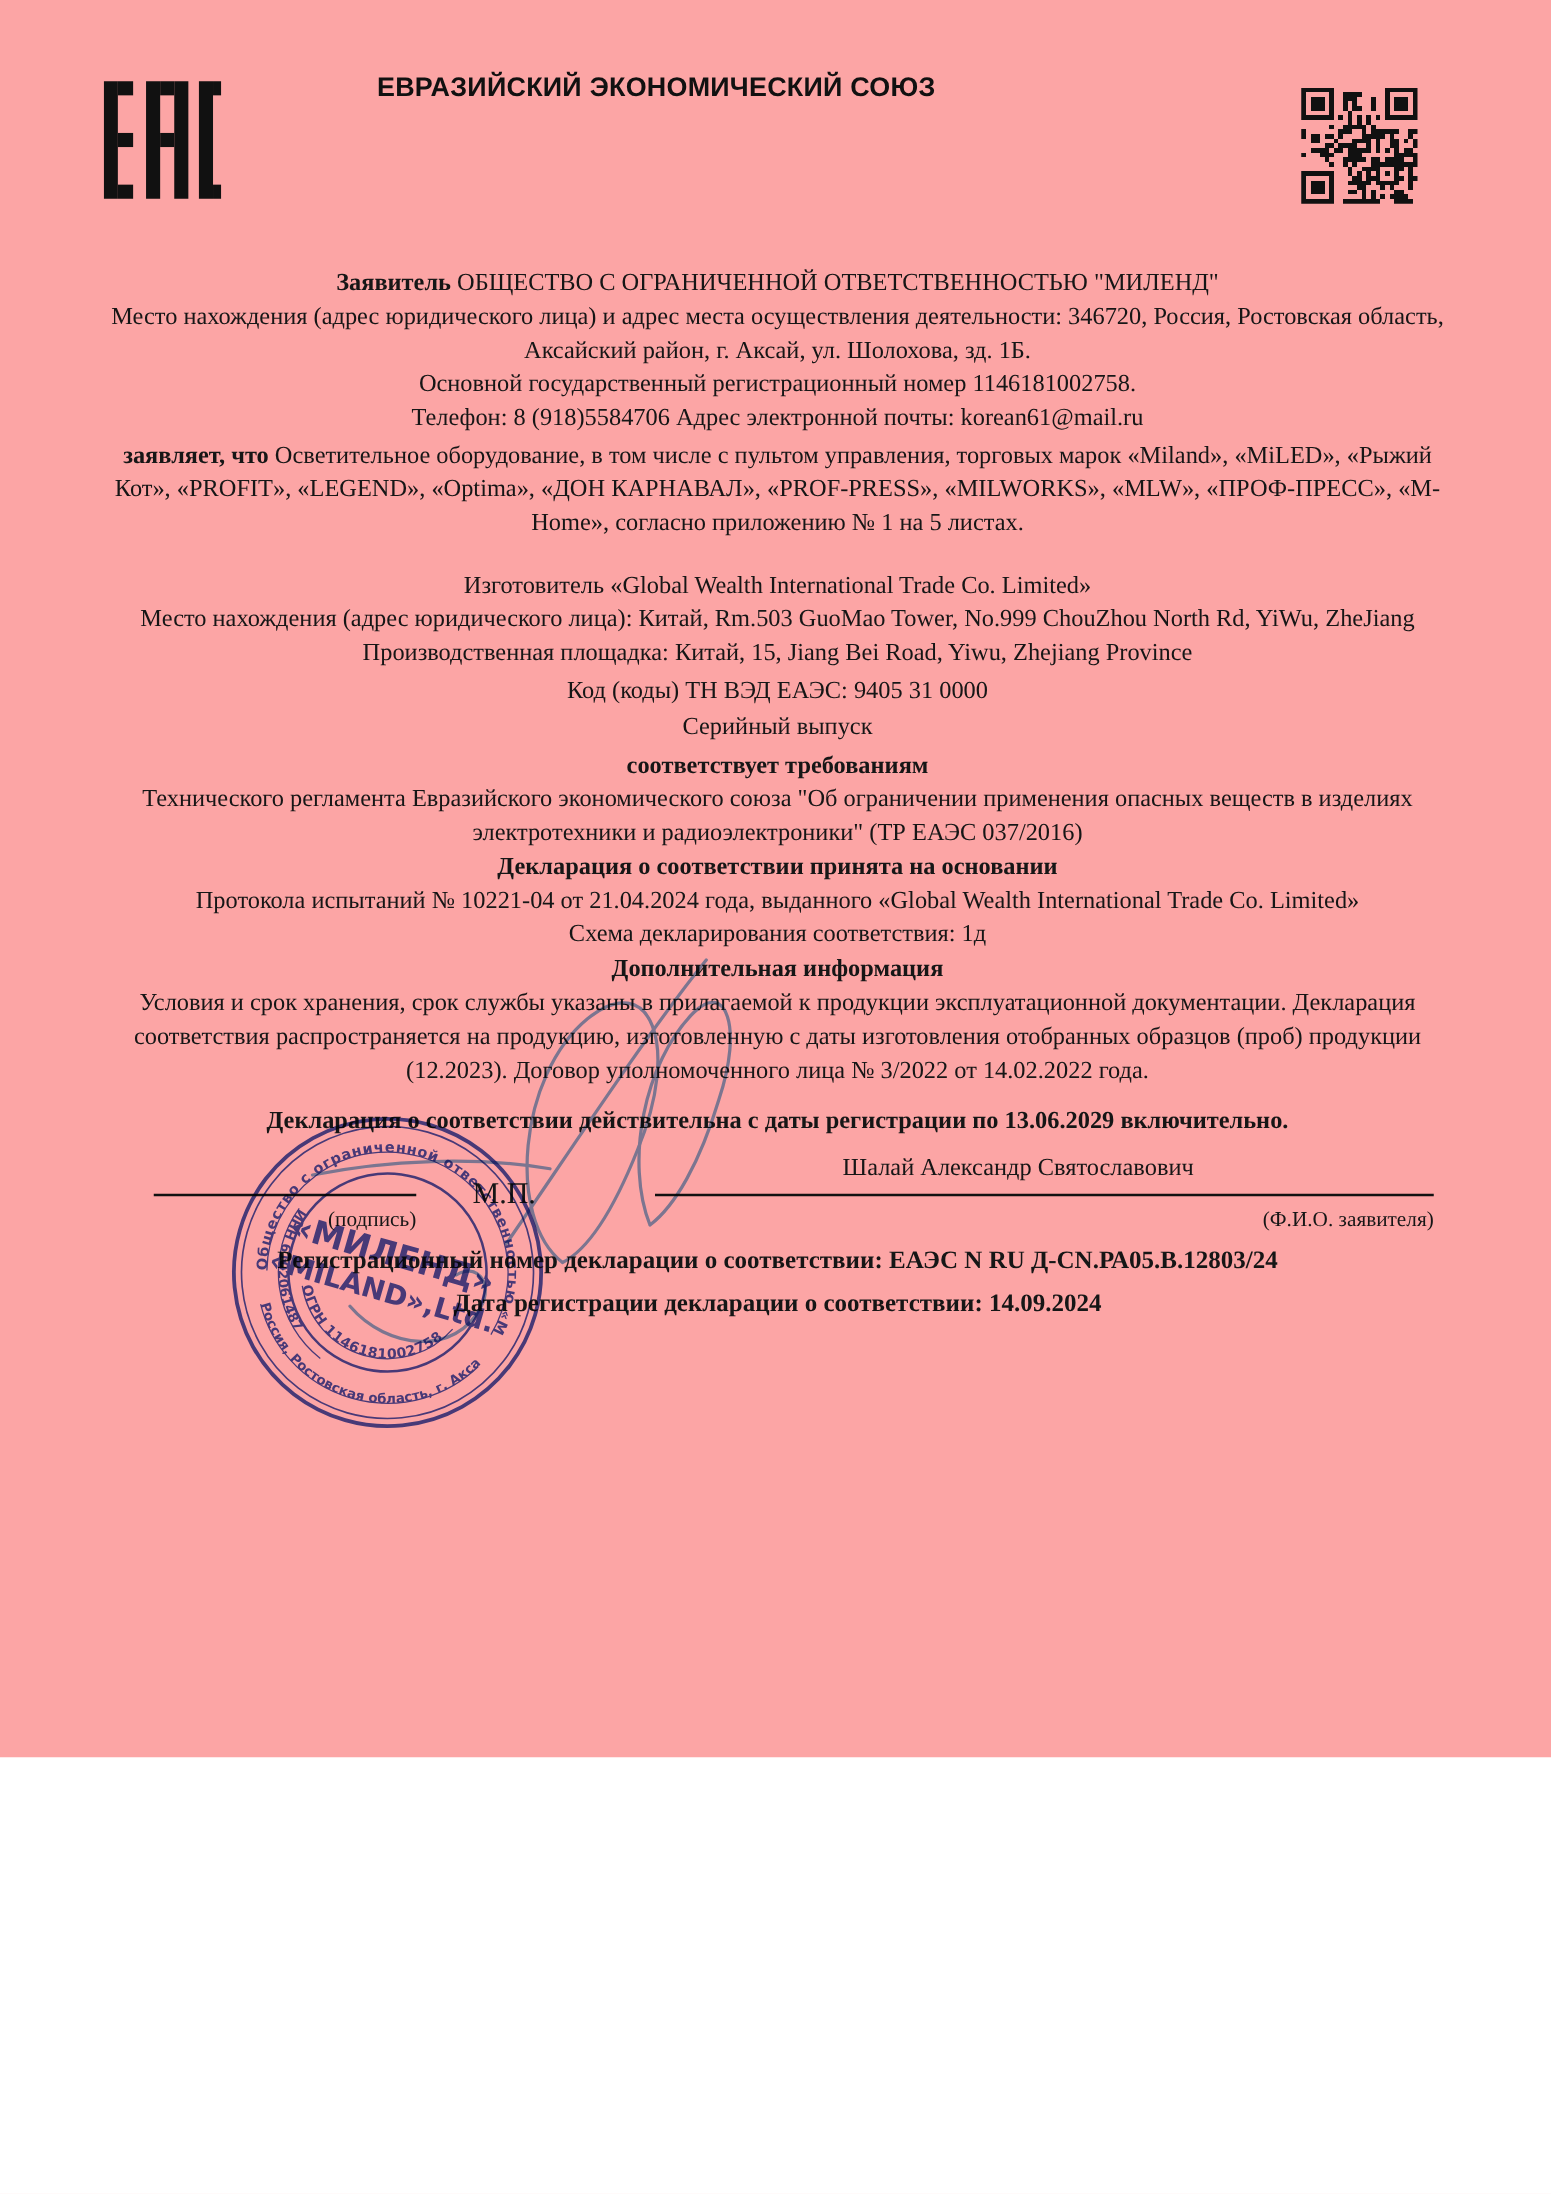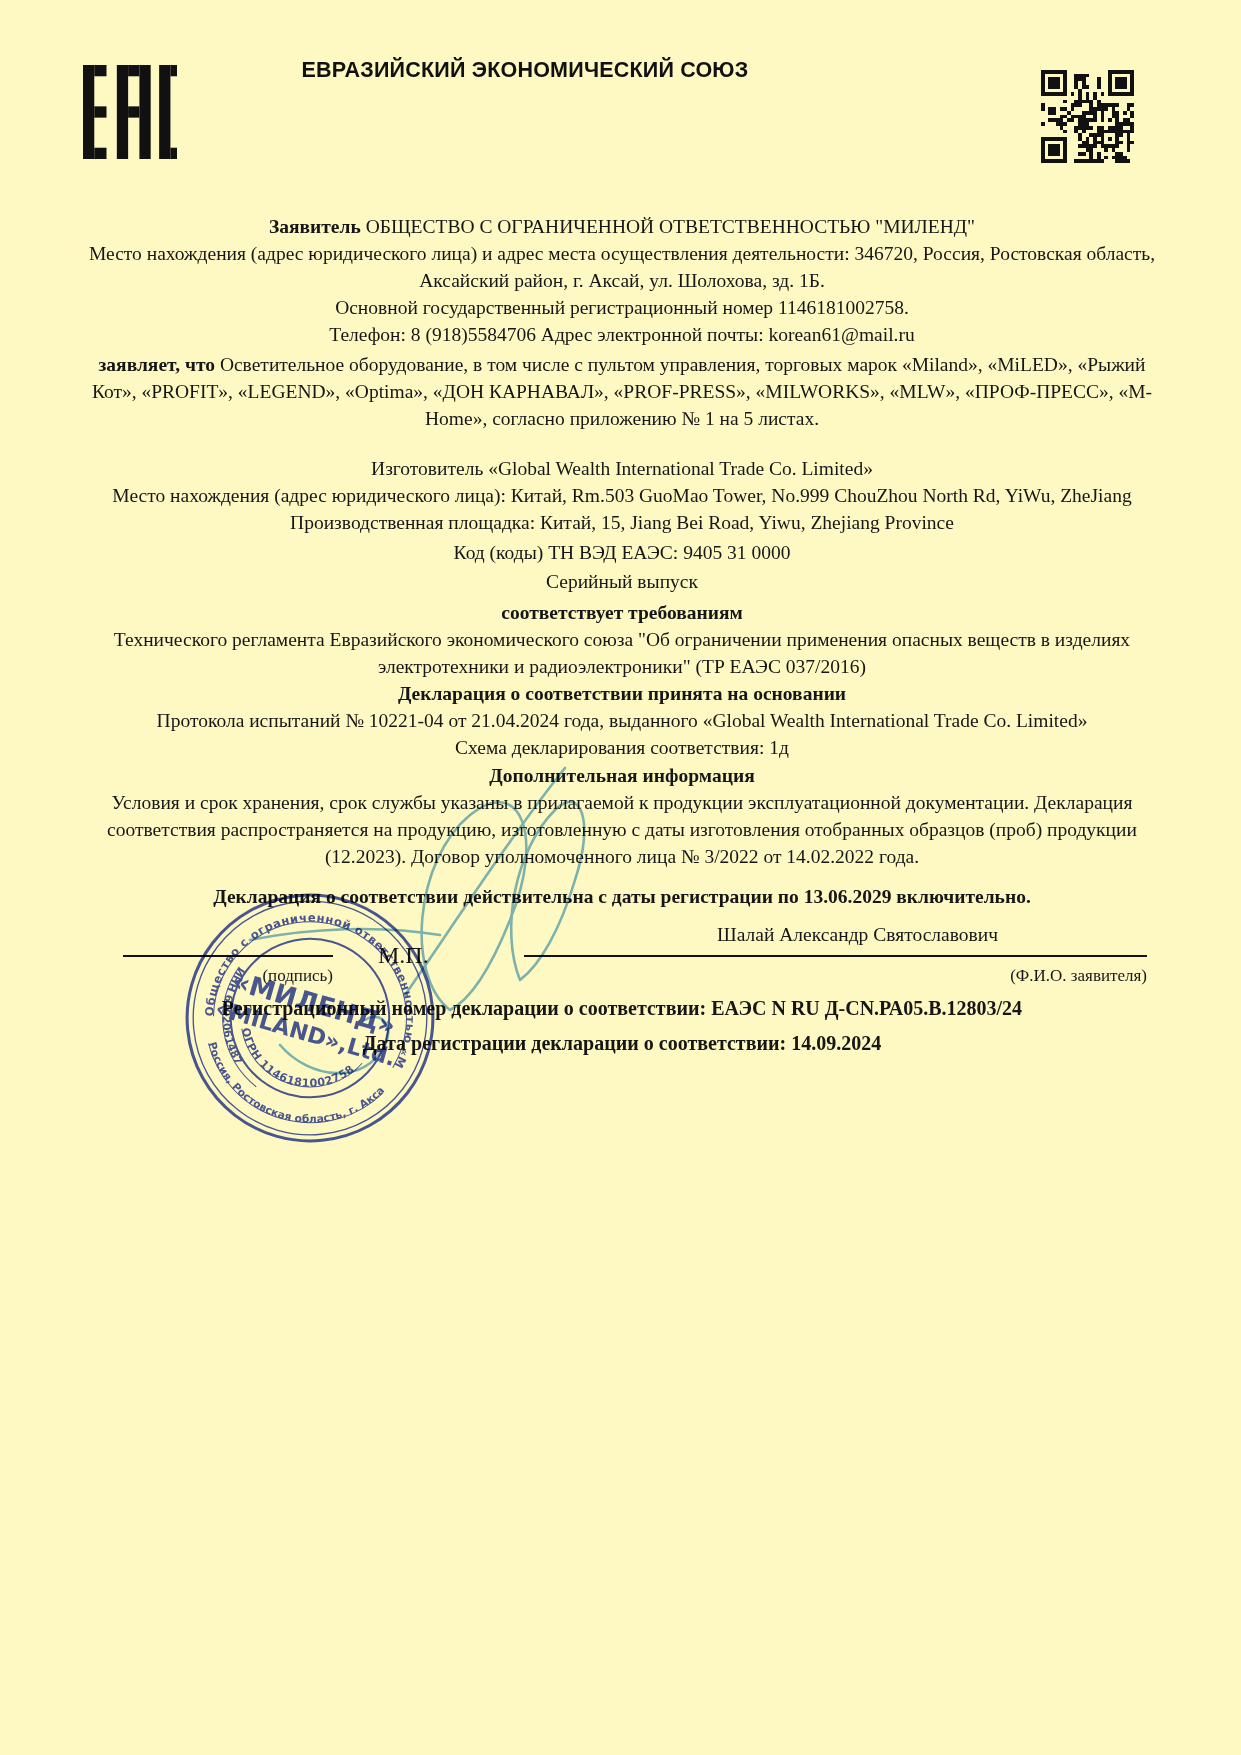--- a/index.html
+++ b/index.html
@@ -1,19 +1,19 @@
 <!DOCTYPE html>
 <html lang="ru"><head>
 <meta charset="utf-8">
 <style>
   html,body{margin:0;padding:0;background:#ffffff;}
   .page{
     position:relative;
-    width:1241px;height:1755px;
-    background:#fef9c3;
+    width:1241px;height:1406px;
+    background:#fca5a5;
     font-family:"Liberation Serif", serif;
     color:#161616;
     overflow:hidden;
   }
   
   .eac-logo{position:absolute;left:83px;top:62px;width:94px;height:100px;}
   .title-block{
     position:absolute;left:250px;top:57px;width:550px;
     font-family:"Liberation Sans", sans-serif;
     font-weight:bold;font-size:21.5px;line-height:26px;
@@ -33,21 +33,21 @@
   #p-manufacturer{margin-top:23px}
   #p-code{margin-top:3px}
   #p-serial{margin-top:2px}
   #p-comply-head{margin-top:4px}
   #p-addinfo-head{margin-top:1px}
   #p-valid{margin-top:13px;font-weight:bold;}
   .reg-line{font-size:20px;font-weight:bold;line-height:27px;}
   #p-regdate{margin-top:8px}
   
   .sig-block{position:relative;height:85px;}
-  .sig-name{position:absolute;left:468px;top:11px;width:623px;text-align:center;}
+  .sig-name{position:absolute;left:425px;top:11px;width:623px;text-align:center;}
   .sig-mp{position:absolute;left:300px;top:20px;font-size:24px;margin-top:12px;}
   .sig-line{position:absolute;top:45px;border-top:2px solid #111;height:0;}
   .sig-line.left{left:45px;width:210px;}
   .sig-line.right{left:446px;width:623px;}
   .sig-caption{position:absolute;top:52px;font-size:17px;text-align:right;}
   .sig-caption.left{left:45px;width:210px;}
   .sig-caption.right{left:446px;width:623px;}
   
   .stamp{position:absolute;left:180px;top:888px;width:260px;height:260px;
          mix-blend-mode:multiply;opacity:.88;}

